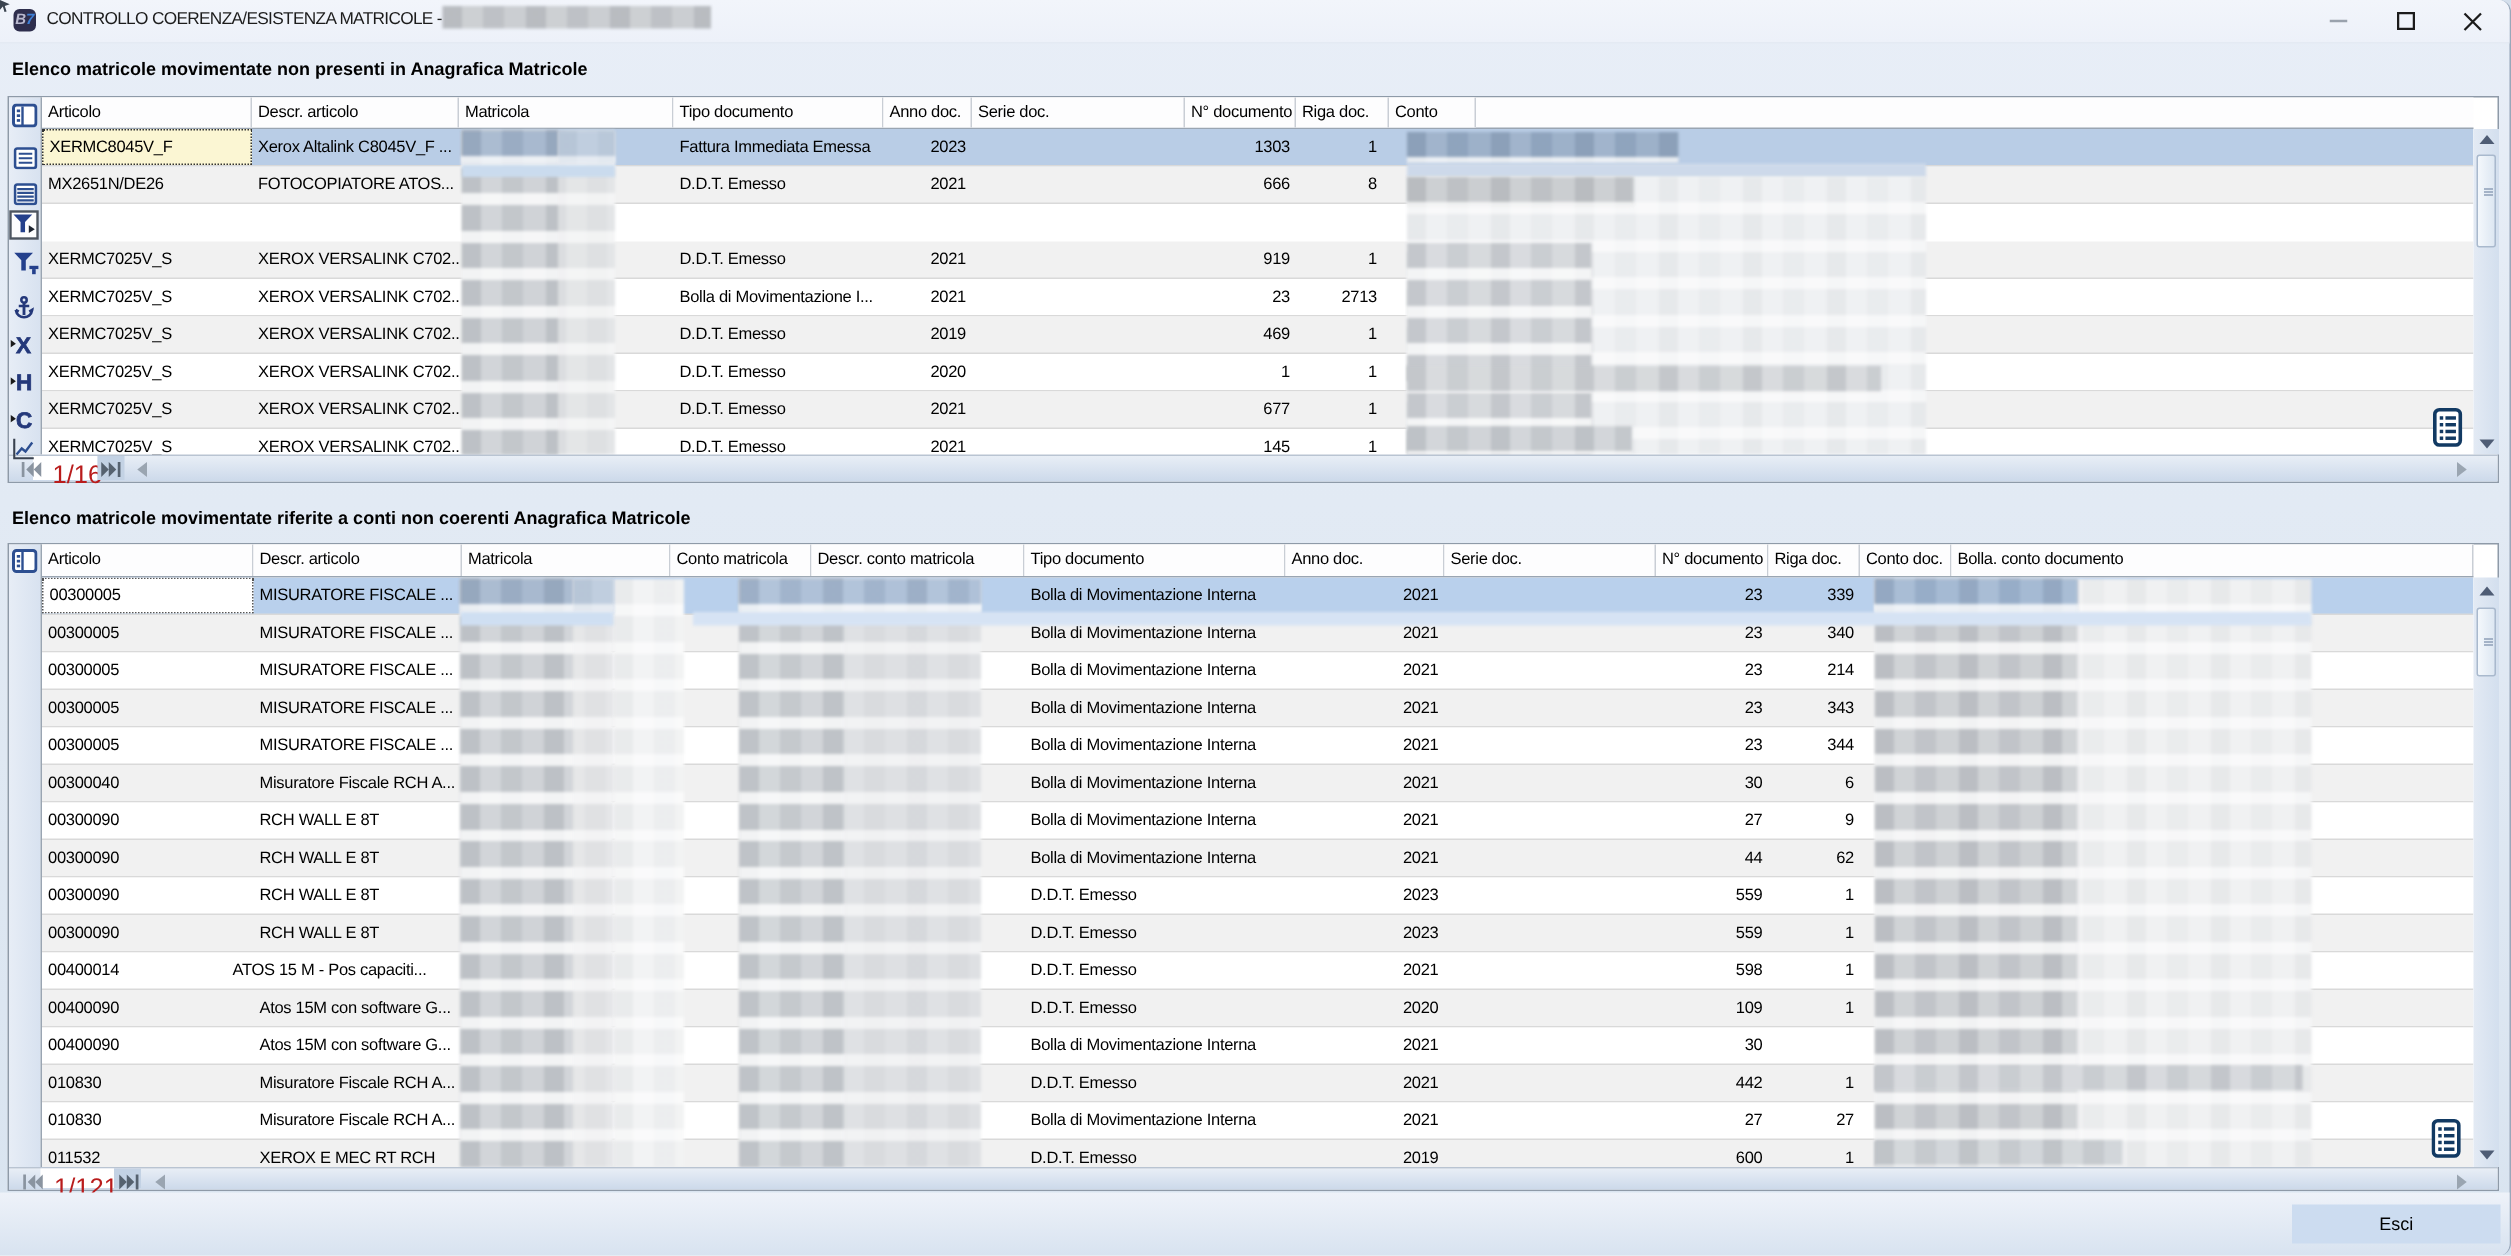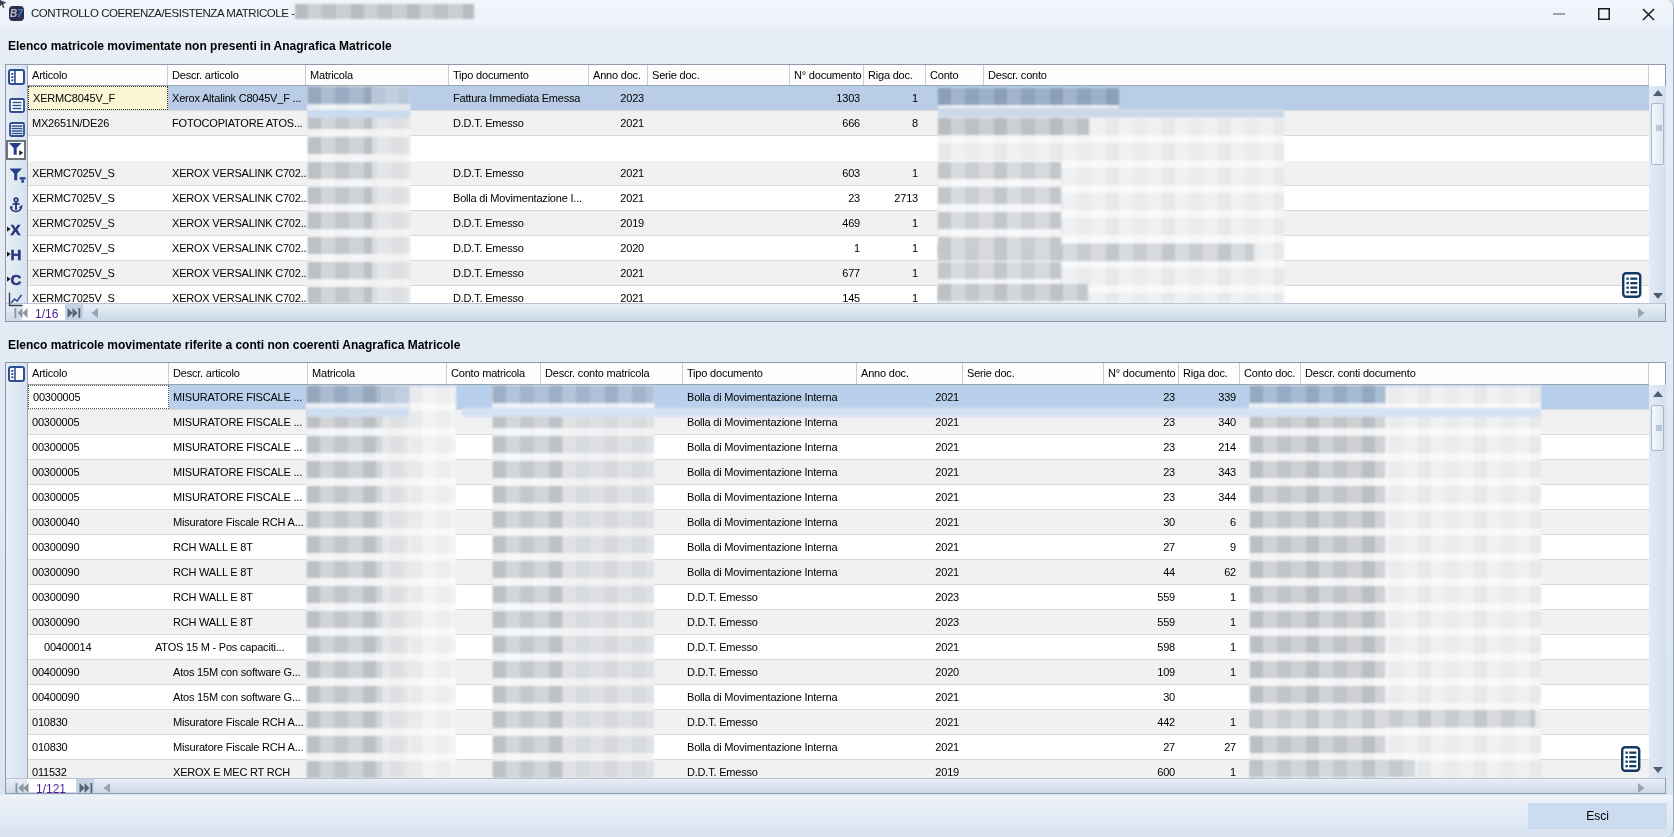--- a/index.html
+++ b/index.html
@@ -20,21 +20,21 @@
 .num{text-align:right;padding-right:4px;padding-left:0}
 .mz{filter:blur(1px);background-image:
  repeating-linear-gradient(180deg,rgba(255,255,255,0) 0 17px,rgba(255,255,255,.8) 17px 25px),
  repeating-linear-gradient(90deg,rgba(85,90,100,.12) 0 13px,rgba(255,255,255,.13) 13px 27px,rgba(85,90,100,.07) 27px 41px,rgba(255,255,255,.09) 41px 56px)}
 .mzl{filter:blur(1px);background-image:
  repeating-linear-gradient(180deg,rgba(255,255,255,0) 0 17px,rgba(255,255,255,.6) 17px 25px),
  repeating-linear-gradient(90deg,rgba(85,90,100,.05) 0 13px,rgba(255,255,255,.06) 13px 27px,rgba(85,90,100,.03) 27px 41px,rgba(255,255,255,.04) 41px 56px)}
 .sbar{position:absolute;background:linear-gradient(90deg,#e7edf6,#d8e2f0)}
 .icon{position:absolute}
 .pgbar{position:absolute;background:linear-gradient(#e8eef6,#ccd9ea);border-top:1px solid #b9c4d2}
-.pgtxt{position:absolute;font-size:12px;color:#4c1d95}
+.pgtxt{position:absolute;font-size:17px;color:#b91c1c}
 .vsb{position:absolute;background:linear-gradient(90deg,#e3eaf4,#d3dfee)}
 .vthumb{position:absolute;width:13px;background:linear-gradient(90deg,#f4f8fc,#dde7f2);border:1px solid #a9b9cd;border-radius:2px}
 </style></head><body>
 <div id="win">
 <div id="titlebar"></div>
 <svg class="icon" style="left:0;top:0" width="7" height="10" viewBox="0 0 7 10">
       <path d="M0 0 L6.5 2.8 L3.2 4 L4.4 7.6 L3 8 L1.9 4.4 L0 6.5 Z" fill="#3a434f"></path>
     </svg>
 <div class="abs" style="left:9px;top:6px;width:15px;height:15px;border-radius:4px;background:#2e2e4d;"></div>
 <div class="abs" style="left:9px;top:6px;width:15px;height:15px;font-size:10px;font-weight:bold;font-style:italic;color:#b9b9cf;text-align:center;line-height:15px;">B<span style="color:#3e7fd6">7</span></div>
@@ -55,21 +55,20 @@
 <div class="abs" style="left:22px;top:0;width:1621px;height:21px;border-bottom:1px solid #9aa5b2;background:#fdfdfe">
 <div class="hcell" style="left:0px;width:140px">Articolo</div>
 <div class="hcell" style="left:140px;width:138px">Descr. articolo</div>
 <div class="hcell" style="left:278px;width:143px">Matricola</div>
 <div class="hcell" style="left:421px;width:140px">Tipo documento</div>
 <div class="hcell" style="left:561px;width:59px">Anno doc.</div>
 <div class="hcell" style="left:620px;width:142px">Serie doc.</div>
 <div class="hcell" style="left:762px;width:74px">N° documento</div>
 <div class="hcell" style="left:836px;width:62px">Riga doc.</div>
 <div class="hcell" style="left:898px;width:58px">Conto</div>
-<div class="hcell" style="left:956px;width:665px">Descr. conto</div>
 </div>
 <div class="abs" style="left:22px;top:21px;width:1621px;height:217px;overflow:hidden">
 <div class="row" style="top:0px;height:25px;background:#b9cde6;border-bottom:1px solid #d9d9d9">
 <div class="cell" style="left:0px;width:140px;background:#fbf6d3;border:1px dotted #333;line-height:23px">XERMC8045V_F</div>
 <div class="cell" style="left:140px;width:138px">Xerox Altalink C8045V_F ...</div>
 <div class="cell" style="left:421px;width:140px">Fattura Immediata Emessa</div>
 <div class="cell num" style="left:561px;width:59px">2023</div>
 <div class="cell num" style="left:762px;width:74px">1303</div>
 <div class="cell num" style="left:836px;width:58px">1</div>
 </div>
@@ -79,21 +78,21 @@
 <div class="cell" style="left:421px;width:140px">D.D.T. Emesso</div>
 <div class="cell num" style="left:561px;width:59px">2021</div>
 <div class="cell num" style="left:762px;width:74px">666</div>
 <div class="cell num" style="left:836px;width:58px">8</div>
 </div>
 <div class="row" style="top:75px;height:25px;background:#f1f1f1;border-bottom:1px solid #d9d9d9">
 <div class="cell" style="left:0px;width:140px">XERMC7025V_S</div>
 <div class="cell" style="left:140px;width:138px">XEROX VERSALINK C702...</div>
 <div class="cell" style="left:421px;width:140px">D.D.T. Emesso</div>
 <div class="cell num" style="left:561px;width:59px">2021</div>
-<div class="cell num" style="left:762px;width:74px">603</div>
+<div class="cell num" style="left:762px;width:74px">919</div>
 <div class="cell num" style="left:836px;width:58px">1</div>
 </div>
 <div class="row" style="top:100px;height:25px;background:#ffffff;border-bottom:1px solid #d9d9d9">
 <div class="cell" style="left:0px;width:140px">XERMC7025V_S</div>
 <div class="cell" style="left:140px;width:138px">XEROX VERSALINK C702...</div>
 <div class="cell" style="left:421px;width:140px">Bolla di Movimentazione I...</div>
 <div class="cell num" style="left:561px;width:59px">2021</div>
 <div class="cell num" style="left:762px;width:74px">23</div>
 <div class="cell num" style="left:836px;width:58px">2713</div>
 </div>
@@ -245,21 +244,21 @@
 <div class="hcell" style="left:141px;width:139px;line-height:21px">Descr. articolo</div>
 <div class="hcell" style="left:280px;width:139px;line-height:21px">Matricola</div>
 <div class="hcell" style="left:419px;width:94px;line-height:21px">Conto matricola</div>
 <div class="hcell" style="left:513px;width:142px;line-height:21px">Descr. conto matricola</div>
 <div class="hcell" style="left:655px;width:174px;line-height:21px">Tipo documento</div>
 <div class="hcell" style="left:829px;width:106px;line-height:21px">Anno doc.</div>
 <div class="hcell" style="left:935px;width:141px;line-height:21px">Serie doc.</div>
 <div class="hcell" style="left:1076px;width:75px;line-height:21px">N° documento</div>
 <div class="hcell" style="left:1151px;width:61px;line-height:21px">Riga doc.</div>
 <div class="hcell" style="left:1212px;width:61px;line-height:21px">Conto doc.</div>
-<div class="hcell" style="left:1273px;width:348px;line-height:21px">Descr. conti documento</div>
+<div class="hcell" style="left:1273px;width:348px;line-height:21px">Bolla. conto documento</div>
 </div>
 <div class="abs" style="left:22px;top:22px;width:1621px;height:393px;overflow:hidden">
 <div class="row" style="top:0px;height:25px;background:#b9d0ec;border-bottom:1px solid #d9d9d9">
 <div class="cell" style="left:0px;width:141px;background:#fff;border:1px dotted #555;line-height:23px">00300005</div>
 <div class="cell" style="left:141px;width:139px">MISURATORE FISCALE ...</div>
 <div class="cell" style="left:655px;width:174px">Bolla di Movimentazione Interna</div>
 <div class="cell num" style="left:829px;width:106px">2021</div>
 <div class="cell num" style="left:1076px;width:75px">23</div>
 <div class="cell num" style="left:1151px;width:61px">339</div>
 </div>
@@ -329,21 +328,21 @@
 </div>
 <div class="row" style="top:225px;height:25px;background:#f1f1f1;border-bottom:1px solid #d9d9d9">
 <div class="cell" style="left:0px;width:141px">00300090</div>
 <div class="cell" style="left:141px;width:139px">RCH WALL E 8T</div>
 <div class="cell" style="left:655px;width:174px">D.D.T. Emesso</div>
 <div class="cell num" style="left:829px;width:106px">2023</div>
 <div class="cell num" style="left:1076px;width:75px">559</div>
 <div class="cell num" style="left:1151px;width:61px">1</div>
 </div>
 <div class="row" style="top:250px;height:25px;background:#ffffff;border-bottom:1px solid #d9d9d9">
-<div class="cell" style="left:12px;width:141px">00400014</div>
+<div class="cell" style="left:0px;width:141px">00400014</div>
 <div class="cell" style="left:123px;width:139px">ATOS 15 M - Pos capaciti...</div>
 <div class="cell" style="left:655px;width:174px">D.D.T. Emesso</div>
 <div class="cell num" style="left:829px;width:106px">2021</div>
 <div class="cell num" style="left:1076px;width:75px">598</div>
 <div class="cell num" style="left:1151px;width:61px">1</div>
 </div>
 <div class="row" style="top:275px;height:25px;background:#f1f1f1;border-bottom:1px solid #d9d9d9">
 <div class="cell" style="left:0px;width:141px">00400090</div>
 <div class="cell" style="left:141px;width:139px">Atos 15M con software G...</div>
 <div class="cell" style="left:655px;width:174px">D.D.T. Emesso</div>

